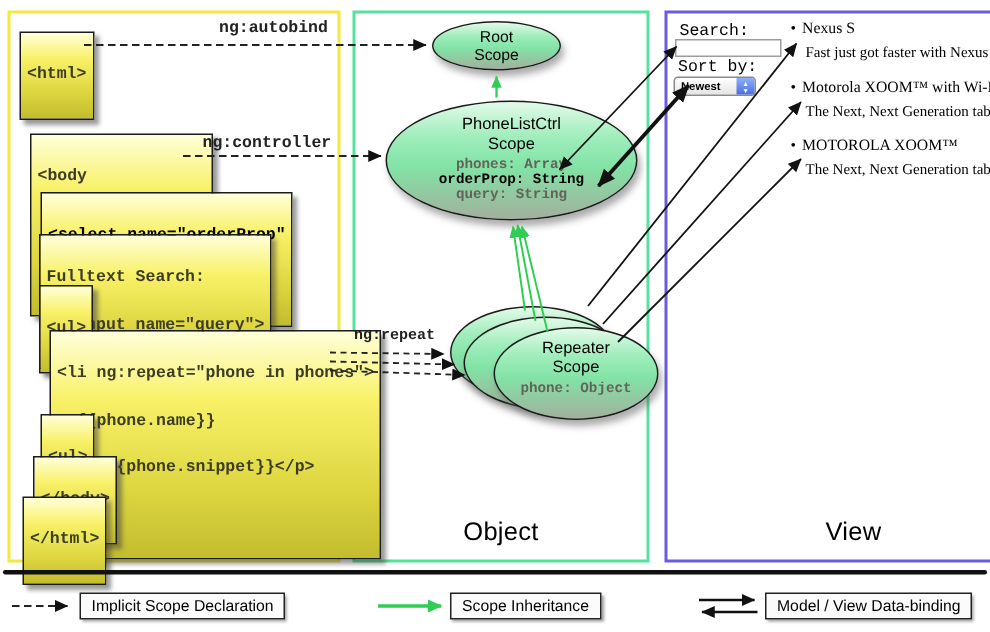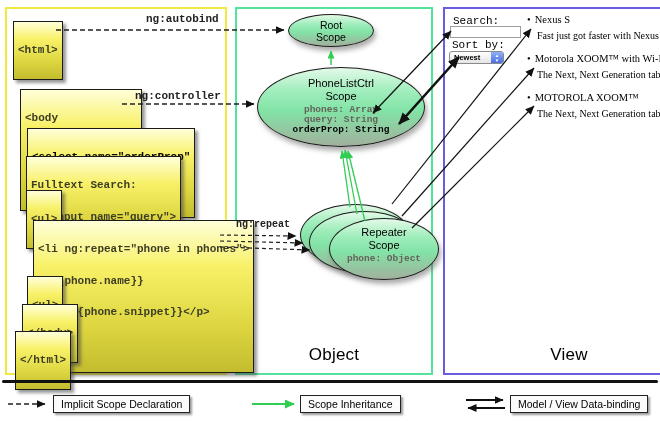--- a/index.html
+++ b/index.html
@@ -151,22 +151,22 @@
   <div class="scope" id="scope-root">
     <div class="t">Root</div>
     <div class="t">Scope</div>
   </div>
 
   <div class="scope" id="scope-phonelist">
     <div class="t">PhoneListCtrl</div>
     <div class="t">Scope</div>
     <div class="props">
       <div class="m">phones: Array</div>
+      <div class="m bold">orderProp: String</div>
       <div class="m">query: String</div>
-      <div class="m bold">orderProp: String</div>
     </div>
   </div>
 
   <div class="scope stack" id="rep-back"></div>
   <div class="scope stack" id="rep-mid"></div>
   <div class="scope" id="scope-repeater">
     <div class="t">Repeater</div>
     <div class="t">Scope</div>
     <div class="m">phone: Object</div>
   </div>

